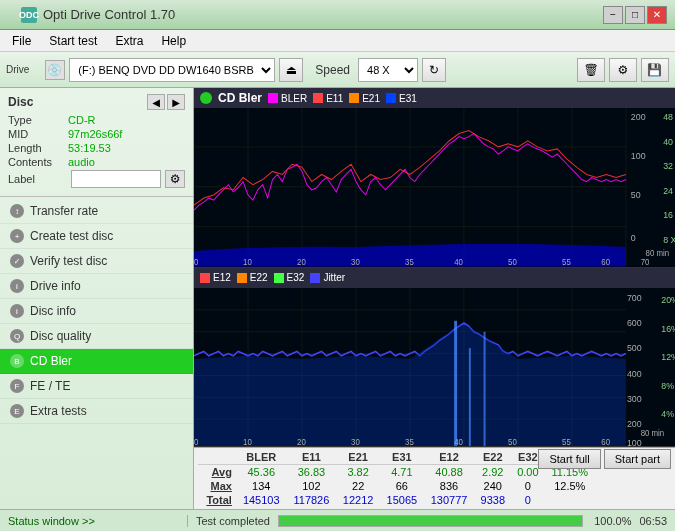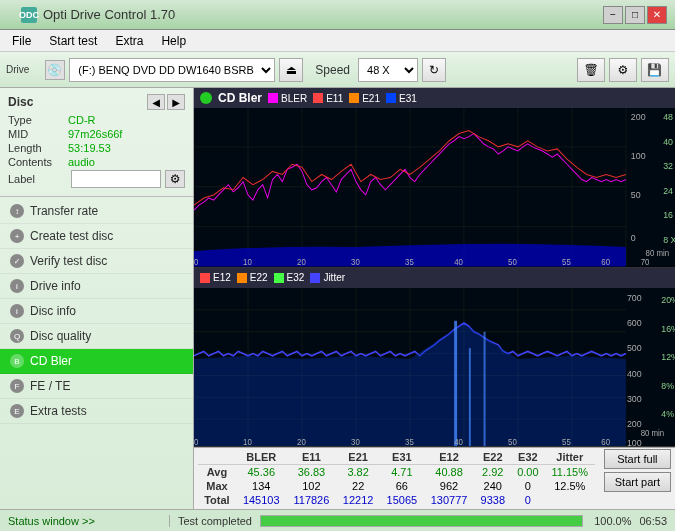--- a/index.html
+++ b/index.html
@@ -131,35 +131,35 @@
     
     #stats-area {
       background: #f0f0f0;
       border-top: 1px solid #aaa;
       padding: 2px 4px;
     }
     
     .stats-table { width: 100%; border-collapse: collapse; font-size: 11px; }
     .stats-table th { color: #333; text-align: center; padding: 1px 4px; font-weight: bold; border-bottom: 1px solid #ccc; }
     .stats-table td { text-align: center; padding: 1px 4px; }
-    .stats-table .row-label { text-align: center; font-weight: bold; color: #333; }
+    .stats-table .row-label { text-align: right; font-weight: bold; color: #333; text-decoration: underline; }
     .stats-table .green { color: #008800; }
     .stats-table .blue { color: #0000cc; }
     .start-btn { padding: 3px 10px; background: linear-gradient(to bottom, #f0f0f0, #d8d8d8); border: 1px solid #888; cursor: pointer; font-size: 11px; white-space: nowrap; }
     
     
     #statusbar {
       height: 22px;
       background: #d0e8d0;
       display: flex;
       align-items: center;
       border-top: 1px solid #aaa;
     }
     .status-left {
-      width: 170px;
+      width: 188px;
       padding: 0 8px;
       font-size: 11px;
       color: #006600;
       border-right: 1px solid #aaa;
       cursor: pointer;
     }
     .status-right { flex: 1; display: flex; align-items: flex-start; padding: 0 8px; gap: 8px; }
     .status-text { font-size: 11px; color: #333; }
     .progress-bar-outer { flex: 1; height: 12px; background: white; border: 1px solid #aaa; }
     .progress-bar-inner { height: 100%; background: #44cc44; }
@@ -464,41 +464,41 @@
               <td class="green">2.92</td>
               <td class="green">0.00</td>
               <td class="green">11.15%</td>
             </tr>
             <tr>
               <td class="row-label">Max</td>
               <td>134</td>
               <td>102</td>
               <td>22</td>
               <td>66</td>
-              <td>962</td>
+              <td>836</td>
               <td>240</td>
               <td>0</td>
               <td>12.5%</td>
             </tr>
             <tr>
               <td class="row-label">Total</td>
               <td class="blue">145103</td>
               <td class="blue">117826</td>
               <td class="blue">12212</td>
               <td class="blue">15065</td>
               <td class="blue">130777</td>
               <td class="blue">9338</td>
               <td class="blue">0</td>
               <td></td>
             </tr>
           </tbody>
         </table>
       </div>
 
-      <div style="position:absolute;right:4px;top:2px;display:flex;flex-direction:column;gap:3px;">
+      <div style="position:absolute;right:4px;top:2px;display:flex;flex-direction:row;gap:3px;">
         <button class="start-btn">Start full</button>
         <button class="start-btn">Start part</button>
       </div>
     </div>
   </div>
 </div>
 
 <div id="statusbar">
   <div class="status-left">Status window &gt;&gt;</div>
   <div class="status-right">

